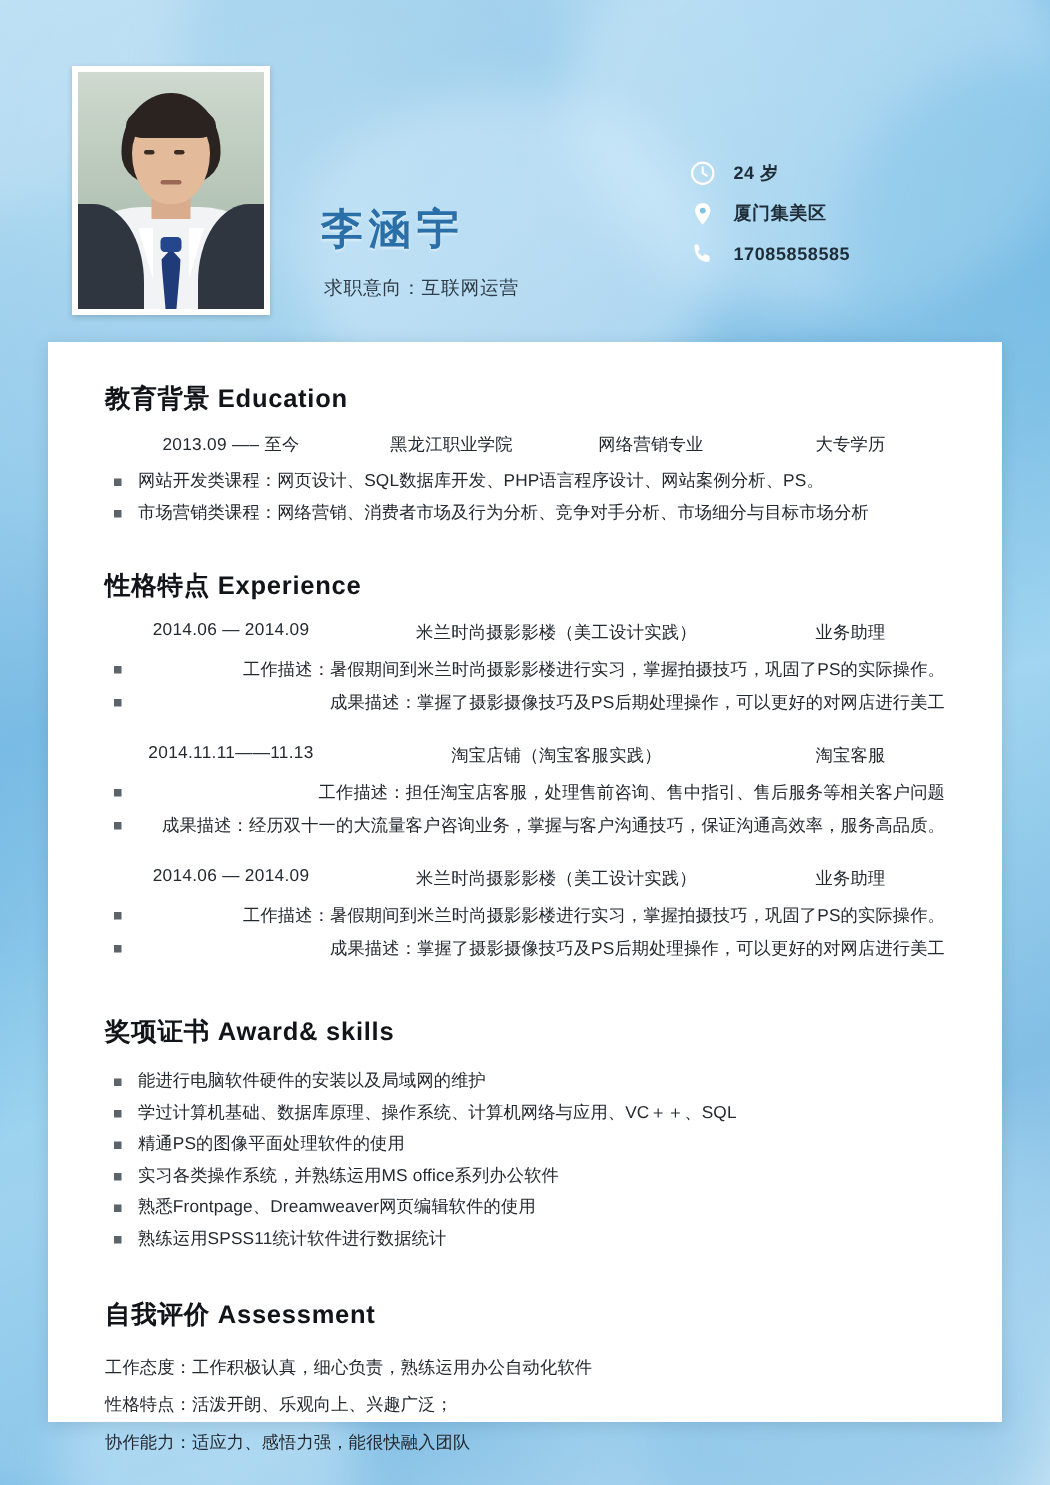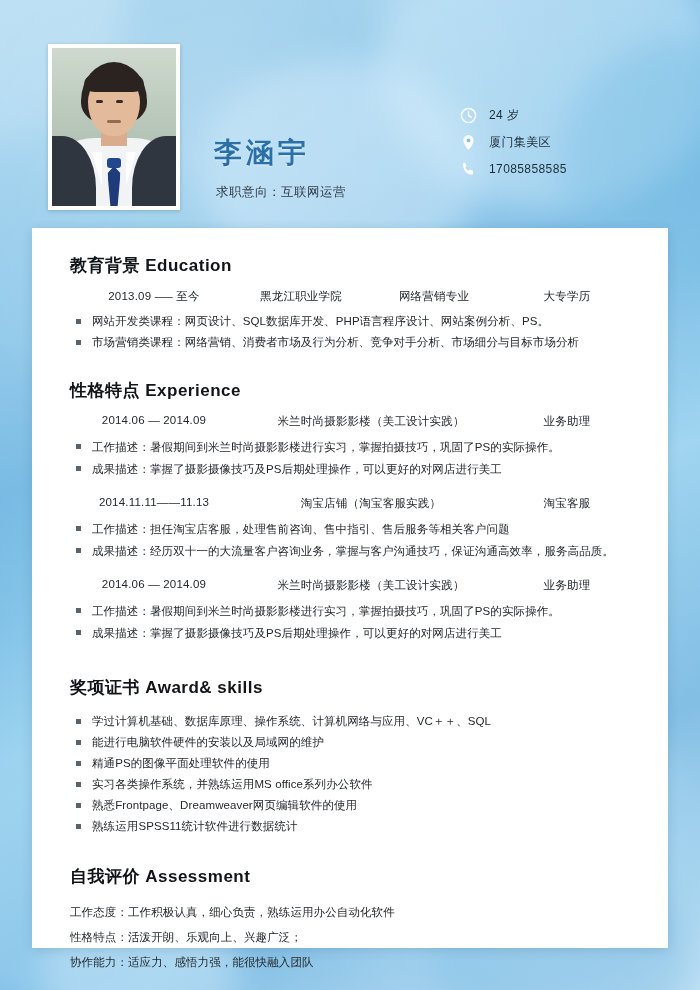--- a/index.html
+++ b/index.html
@@ -138,20 +138,21 @@
     font-size: 12.5px;
     color: #2f3b46;
     letter-spacing: .5px;
   }
 
   
   #contact {
     position: absolute;
     left: 460px; top: 102px;
     width: 200px;
+    font-weight: bold;
   }
   .contact-row {
     display: flex;
     align-items: center;
     height: 27px;
     color: #1f2d38;
     font-size: 12px;
   }
   .contact-row .ci {
     width: 17px; height: 17px;
@@ -213,21 +214,21 @@
     letter-spacing: .1px;
   }
   ul.blist li::before {
     content: "";
     position: absolute;
     left: 6px; top: 8px;
     width: 5px; height: 5px;
     background: #5b636b;
   }
   .exp-block { margin-bottom: 16px; }
-  .exp-block ul.blist li { line-height: 22px; }
+  .exp-block ul.blist li { line-height: 22px; text-align: right; }
 
   .assess-line {
     font-size: 11.5px;
     color: #23292f;
     line-height: 25px;
     letter-spacing: .1px;
   }
 </style>
 </head>
 <body>
@@ -351,22 +352,22 @@
           <ul class="blist">
             <li>工作描述：暑假期间到米兰时尚摄影影楼进行实习，掌握拍摄技巧，巩固了PS的实际操作。</li>
             <li>成果描述：掌握了摄影摄像技巧及PS后期处理操作，可以更好的对网店进行美工</li>
           </ul>
         </div>
       </div>
 
       <div class="sec" style="margin-top:32px">
         <div class="sec-title">奖项证书 Award&amp; skills</div>
         <ul class="blist">
+          <li>能进行电脑软件硬件的安装以及局域网的维护</li>
           <li>学过计算机基础、数据库原理、操作系统、计算机网络与应用、VC＋＋、SQL</li>
-          <li>能进行电脑软件硬件的安装以及局域网的维护</li>
           <li>精通PS的图像平面处理软件的使用</li>
           <li>实习各类操作系统，并熟练运用MS office系列办公软件</li>
           <li>熟悉Frontpage、Dreamweaver网页编辑软件的使用</li>
           <li>熟练运用SPSS11统计软件进行数据统计</li>
         </ul>
       </div>
 
       <div class="sec" style="margin-top:28px">
         <div class="sec-title">自我评价 Assessment</div>
         <div class="assess-line">工作态度：工作积极认真，细心负责，熟练运用办公自动化软件</div>

